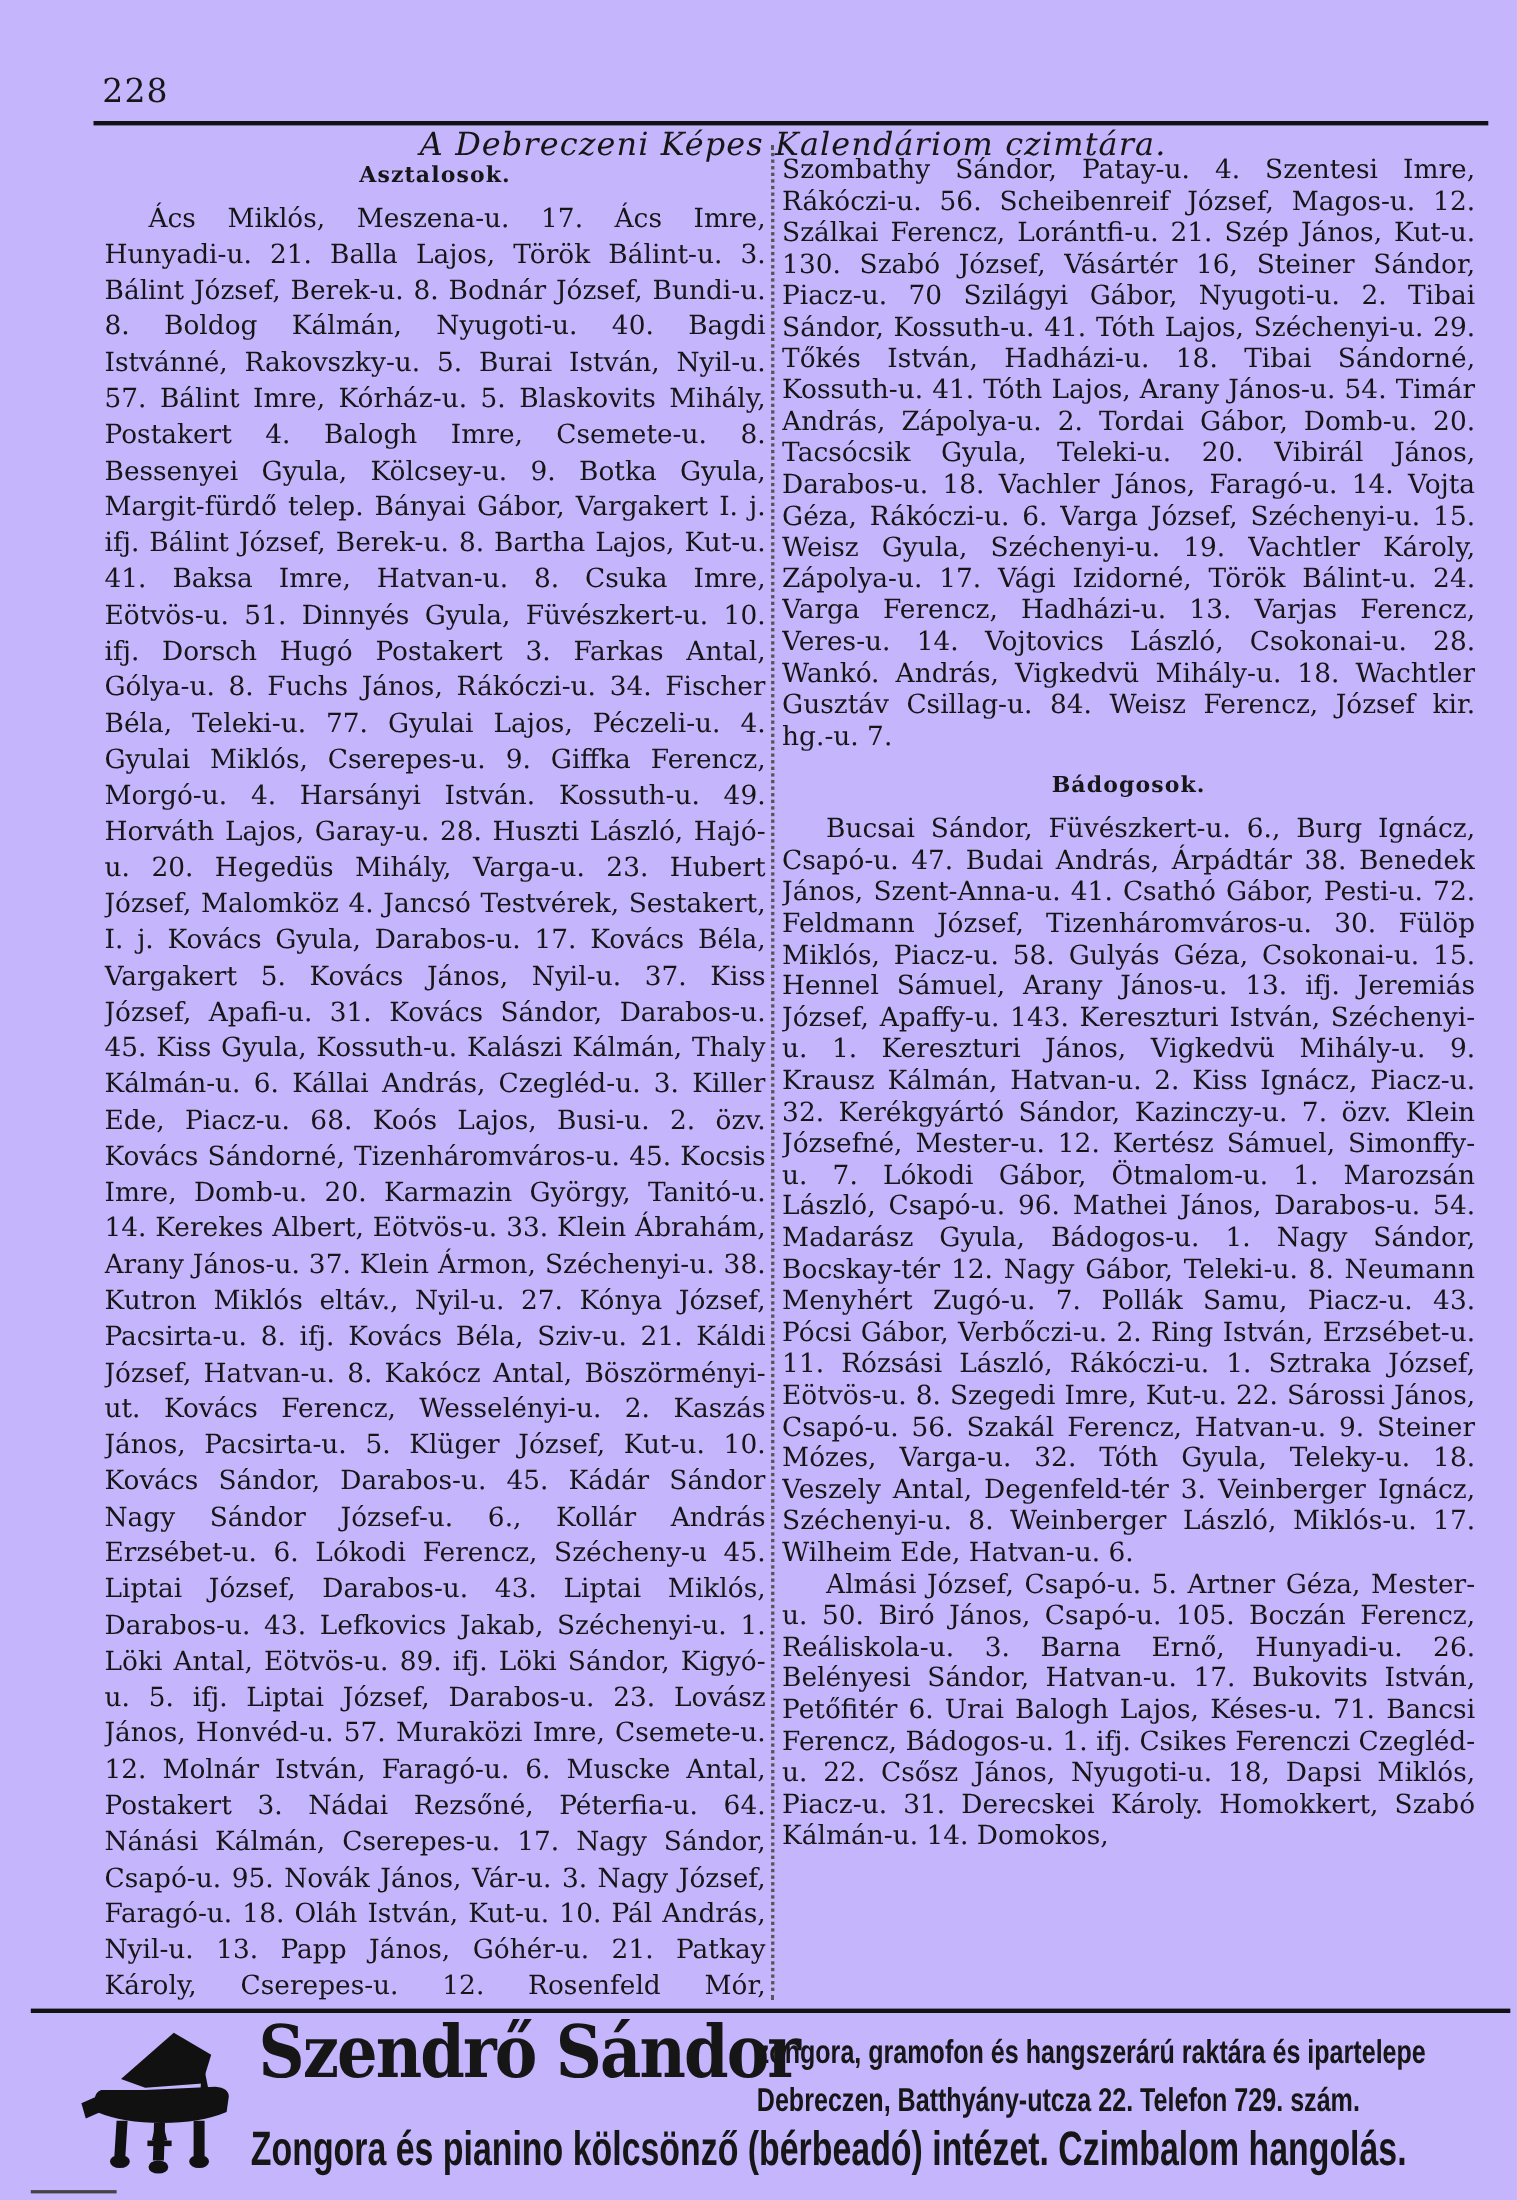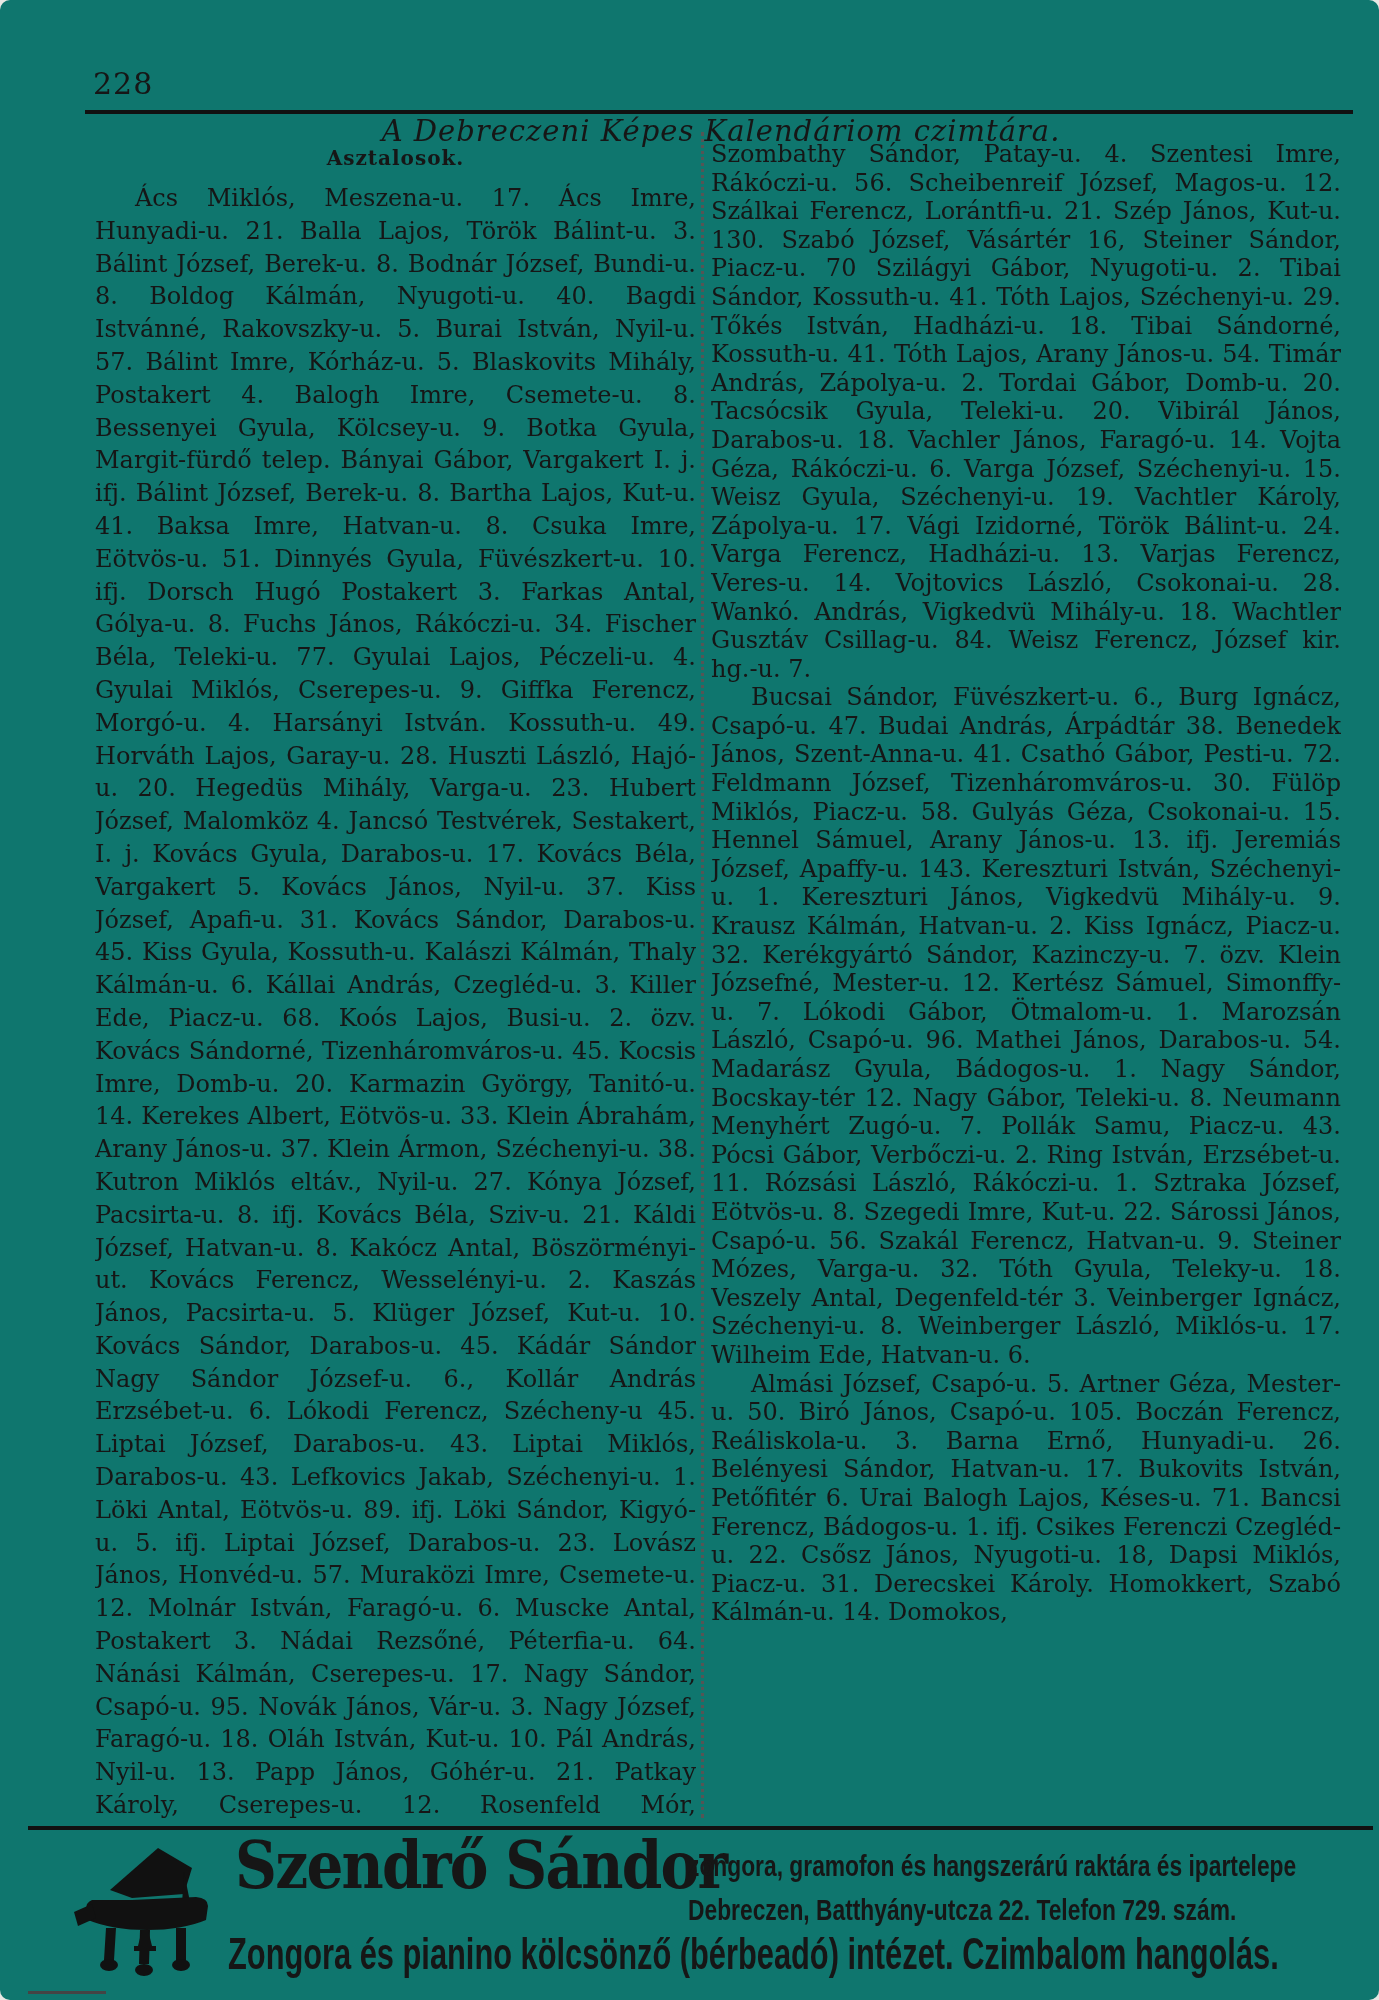--- a/index.html
+++ b/index.html
@@ -1,23 +1,22 @@
 <!DOCTYPE html>
 <html lang="hu"><head>
 <meta charset="utf-8">
 <style>
   html,body{margin:0;padding:0;background:#e8e8e4;}
   .page{
     position:relative;
     width:1379px;height:2000px;
-    background:#0f766e;
+    background:#c4b5fd;
     font-family:"DejaVu Serif", serif;
     color:#161616;
     overflow:hidden;
-    border-radius:10px;
   }
   
   .page-number{
     position:absolute;left:93px;top:66px;
     font-size:30px;letter-spacing:1px;
   }
   .journal-title{
     position:absolute;left:90px;top:66px;width:1262px;
     text-align:center;font-style:italic;font-size:29px;
     letter-spacing:1px;
@@ -90,20 +89,21 @@
 
   <div class="col col-left">
     <h2 class="section-heading">Asztalosok.</h2>
     <p class="indent">Ács Miklós, Meszena-u. 17. Ács Imre, Hunyadi-u. 21. Balla Lajos, Török Bálint-u. 3. Bálint József, Berek-u. 8. Bodnár József, Bundi-u. 8. Boldog Kálmán, Nyugoti-u. 40. Bagdi Istvánné, Rakovszky-u. 5. Burai István, Nyil-u. 57. Bálint Imre, Kórház-u. 5. Blaskovits Mihály, Postakert 4. Balogh Imre, Csemete-u. 8. Bessenyei Gyula, Kölcsey-u. 9. Botka Gyula, Margit-fürdő telep. Bányai Gábor, Vargakert I. j. ifj. Bálint József, Berek-u. 8. Bartha Lajos, Kut-u. 41. Baksa Imre, Hatvan-u. 8. Csuka Imre, Eötvös-u. 51. Dinnyés Gyula, Füvészkert-u. 10. ifj. Dorsch Hugó Postakert 3. Farkas Antal, Gólya-u. 8. Fuchs János, Rákóczi-u. 34. Fischer Béla, Teleki-u. 77. Gyulai Lajos, Péczeli-u. 4. Gyulai Miklós, Cserepes-u. 9. Giffka Ferencz, Morgó-u. 4. Harsányi István. Kossuth-u. 49. Horváth Lajos, Garay-u. 28. Huszti László, Hajó-u. 20. Hegedüs Mihály, Varga-u. 23. Hubert József, Malomköz 4. Jancsó Testvérek, Sestakert, I. j. Kovács Gyula, Darabos-u. 17. Kovács Béla, Vargakert 5. Kovács János, Nyil-u. 37. Kiss József, Apafi-u. 31. Kovács Sándor, Darabos-u. 45. Kiss Gyula, Kossuth-u. Kalászi Kálmán, Thaly Kálmán-u. 6. Kállai András, Czegléd-u. 3. Killer Ede, Piacz-u. 68. Koós Lajos, Busi-u. 2. özv. Kovács Sándorné, Tizenháromváros-u. 45. Kocsis Imre, Domb-u. 20. Karmazin György, Tanitó-u. 14. Kerekes Albert, Eötvös-u. 33. Klein Ábrahám, Arany János-u. 37. Klein Ármon, Széchenyi-u. 38. Kutron Miklós eltáv., Nyil-u. 27. Kónya József, Pacsirta-u. 8. ifj. Kovács Béla, Sziv-u. 21. Káldi József, Hatvan-u. 8. Kakócz Antal, Böszörményi-ut. Kovács Ferencz, Wesselényi-u. 2. Kaszás János, Pacsirta-u. 5. Klüger József, Kut-u. 10. Kovács Sándor, Darabos-u. 45. Kádár Sándor Nagy Sándor József-u. 6., Kollár András Erzsébet-u. 6. Lókodi Ferencz, Szécheny-u 45. Liptai József, Darabos-u. 43. Liptai Miklós, Darabos-u. 43. Lefkovics Jakab, Széchenyi-u. 1. Löki Antal, Eötvös-u. 89. ifj. Löki Sándor, Kigyó-u. 5. ifj. Liptai József, Darabos-u. 23. Lovász János, Honvéd-u. 57. Muraközi Imre, Csemete-u. 12. Molnár István, Faragó-u. 6. Muscke Antal, Postakert 3. Nádai Rezsőné, Péterfia-u. 64. Nánási Kálmán, Cserepes-u. 17. Nagy Sándor, Csapó-u. 95. Novák János, Vár-u. 3. Nagy József, Faragó-u. 18. Oláh István, Kut-u. 10. Pál András, Nyil-u. 13. Papp János, Góhér-u. 21. Patkay Károly, Cserepes-u. 12. Rosenfeld Mór, Tizenháromváros-u. 20. Rácz Béni, Péterfia-u. 53 Rácz Ferencz, Simonffy-u. 35. Rácz István, Késes-u. 72. Sánta György, Meszena-u. 12. Szücs István, Hatvan-u. 22. Szücs Mihály, Késes-u. 57. Szabó István, Thaly Kálmán-u. 4. Szabó János, Kigyó-u. 37. Sutor Károly, Késes-u. 6. Szabados Lajos, Hajnal-u. 5.</p>
   </div>
 
   <div class="column-divider"></div>
 
   <div class="col col-right">
     <p>Szombathy Sándor, Patay-u. 4. Szentesi Imre, Rákóczi-u. 56. Scheibenreif József, Magos-u. 12. Szálkai Ferencz, Lorántfi-u. 21. Szép János, Kut-u. 130. Szabó József, Vásártér 16, Steiner Sándor, Piacz-u. 70 Szilágyi Gábor, Nyugoti-u. 2. Tibai Sándor, Kossuth-u. 41. Tóth Lajos, Széchenyi-u. 29. Tőkés István, Hadházi-u. 18. Tibai Sándorné, Kossuth-u. 41. Tóth Lajos, Arany János-u. 54. Timár András, Zápolya-u. 2. Tordai Gábor, Domb-u. 20. Tacsócsik Gyula, Teleki-u. 20. Vibirál János, Darabos-u. 18. Vachler János, Faragó-u. 14. Vojta Géza, Rákóczi-u. 6. Varga József, Széchenyi-u. 15. Weisz Gyula, Széchenyi-u. 19. Vachtler Károly, Zápolya-u. 17. Vági Izidorné, Török Bálint-u. 24. Varga Ferencz, Hadházi-u. 13. Varjas Ferencz, Veres-u. 14. Vojtovics László, Csokonai-u. 28. Wankó. András, Vigkedvü Mihály-u. 18. Wachtler Gusztáv Csillag-u. 84. Weisz Ferencz, József kir. hg.-u. 7.</p>
+    <h2 class="section-heading">Bádogosok.</h2>
     <p class="indent">Bucsai Sándor, Füvészkert-u. 6., Burg Ignácz, Csapó-u. 47. Budai András, Árpádtár 38. Benedek János, Szent-Anna-u. 41. Csathó Gábor, Pesti-u. 72. Feldmann József, Tizenháromváros-u. 30. Fülöp Miklós, Piacz-u. 58. Gulyás Géza, Csokonai-u. 15. Hennel Sámuel, Arany János-u. 13. ifj. Jeremiás József, Apaffy-u. 143. Kereszturi István, Széchenyi-u. 1. Kereszturi János, Vigkedvü Mihály-u. 9. Krausz Kálmán, Hatvan-u. 2. Kiss Ignácz, Piacz-u. 32. Kerékgyártó Sándor, Kazinczy-u. 7. özv. Klein Józsefné, Mester-u. 12. Kertész Sámuel, Simonffy-u. 7. Lókodi Gábor, Ötmalom-u. 1. Marozsán László, Csapó-u. 96. Mathei János, Darabos-u. 54. Madarász Gyula, Bádogos-u. 1. Nagy Sándor, Bocskay-tér 12. Nagy Gábor, Teleki-u. 8. Neumann Menyhért Zugó-u. 7. Pollák Samu, Piacz-u. 43. Pócsi Gábor, Verbőczi-u. 2. Ring István, Erzsébet-u. 11. Rózsási László, Rákóczi-u. 1. Sztraka József, Eötvös-u. 8. Szegedi Imre, Kut-u. 22. Sárossi János, Csapó-u. 56. Szakál Ferencz, Hatvan-u. 9. Steiner Mózes, Varga-u. 32. Tóth Gyula, Teleky-u. 18. Veszely Antal, Degenfeld-tér 3. Veinberger Ignácz, Széchenyi-u. 8. Weinberger László, Miklós-u. 17. Wilheim Ede, Hatvan-u. 6.</p>
     <p class="indent">Almási József, Csapó-u. 5. Artner Géza, Mester-u. 50. Biró János, Csapó-u. 105. Boczán Ferencz, Reáliskola-u. 3. Barna Ernő, Hunyadi-u. 26. Belényesi Sándor, Hatvan-u. 17. Bukovits István, Petőfitér 6. Urai Balogh Lajos, Késes-u. 71. Bancsi Ferencz, Bádogos-u. 1. ifj. Csikes Ferenczi Czegléd-u. 22. Csősz János, Nyugoti-u. 18, Dapsi Miklós, Piacz-u. 31. Derecskei Károly. Homokkert, Szabó Kálmán-u. 14. Domokos,</p>
   </div>
 
   <div class="footer-rule"></div>
 
   <div class="ad">
     <svg class="piano" viewBox="0 0 150 136" xmlns="http://www.w3.org/2000/svg">
       <g fill="#111">
 

